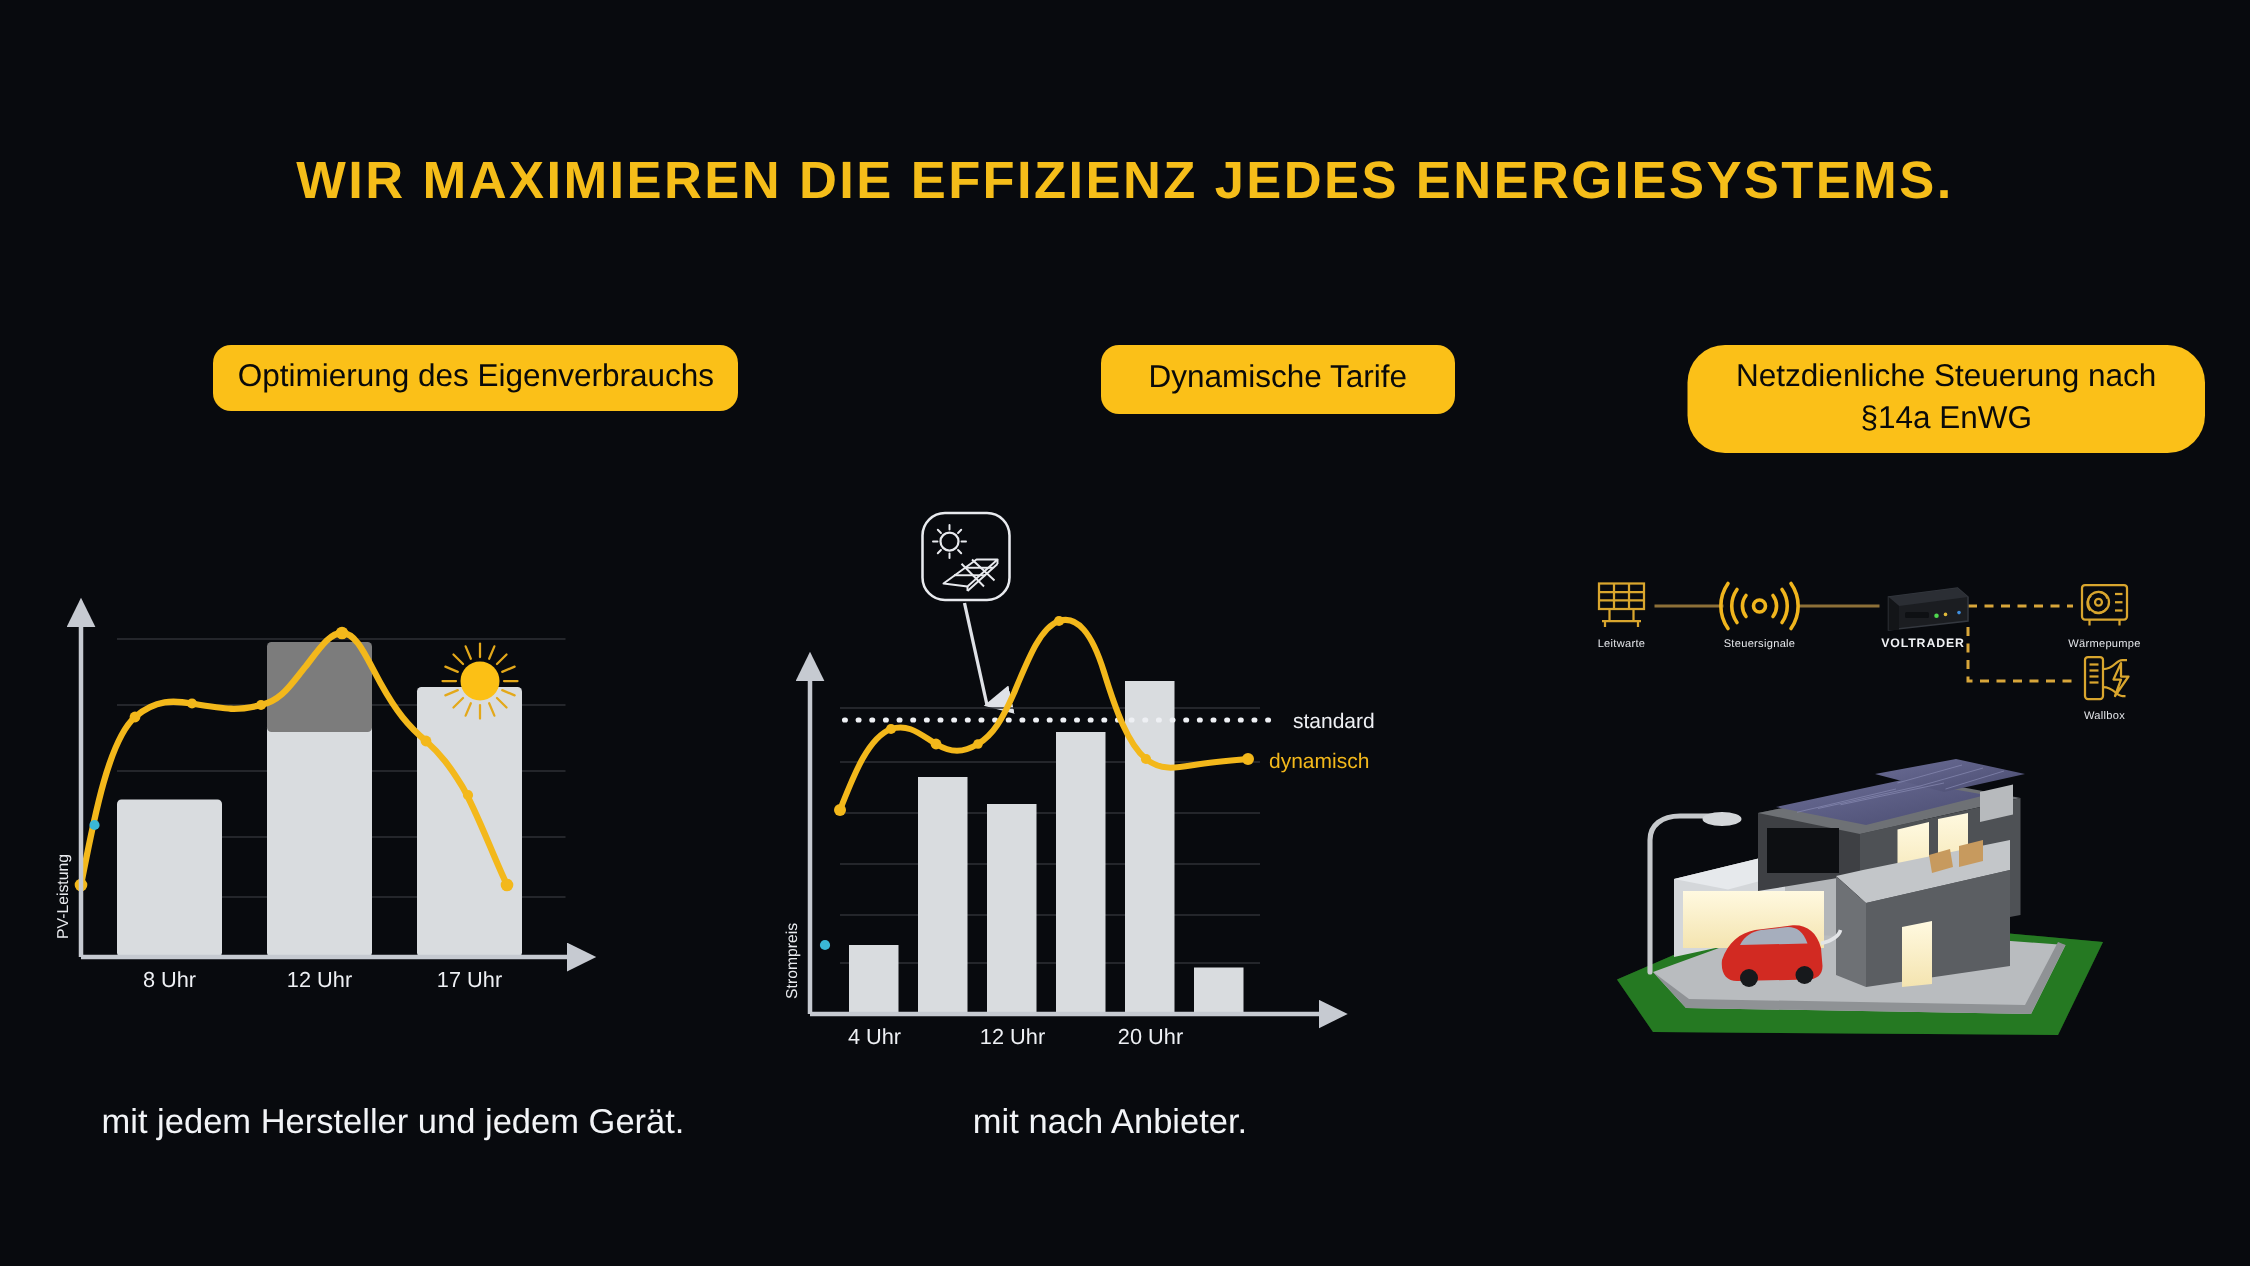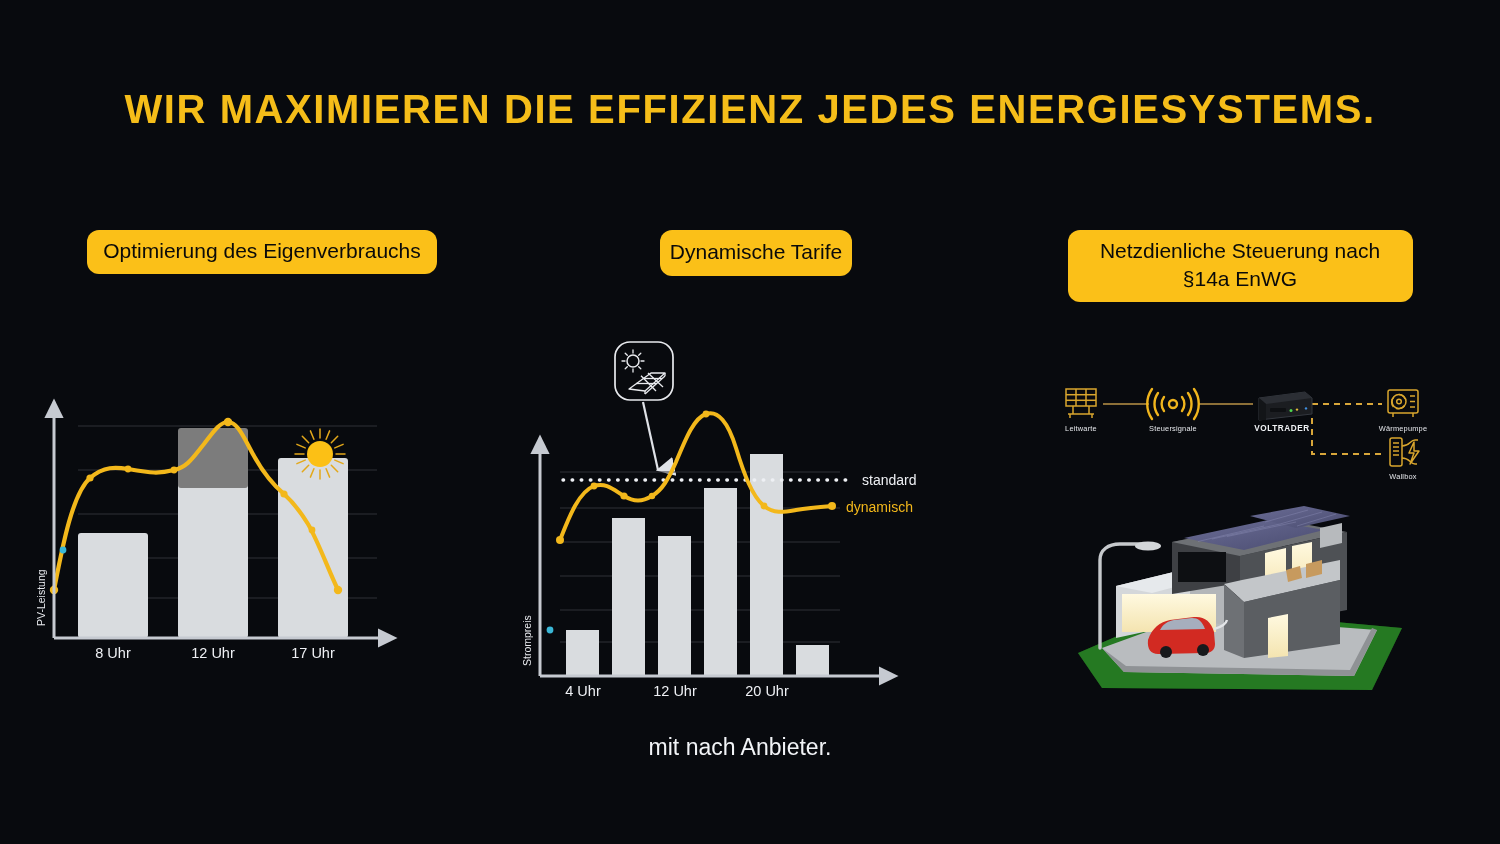--- a/index.html
+++ b/index.html
@@ -6,49 +6,49 @@
   html, body {
     width: 1500px; height: 844px;
     background: #080a0e;
     font-family: "Liberation Sans", sans-serif;
     overflow: hidden;
   }
   .stage { position: relative; width: 1500px; height: 844px; background: #080a0e; }
 
   
   .title {
-    position: absolute; left: 0; top: 87px; width: 1500px;
+    position: absolute; left: 0; top: 101px; width: 1500px;
     text-align: center;
     color: #f5bd19;
-    font-size: 40px;
+    font-size: 35px;
     font-weight: 700;
     letter-spacing: 1.6px;
   }
 
   
   .col { position: absolute; top: 230px; width: 460px; height: 600px; }
   .col-1 { left: 32px; }
   .col-2 { left: 510px; }
   .col-3 { left: 1010px; }
 
   
-  .badge-wrap { width: 100%; display: flex; justify-content: center; }
+  .badge-wrap { width: 100%; display: flex; justify-content: flex-end; }
   .badge {
     background: #fbc018;
     color: #0a0a0a;
     border-radius: 12px;
     padding: 7px 16px 9px;
     font-size: 21px;
     line-height: 1.34;
     text-align: center;
     font-weight: 400;
     max-width: 360px;
   }
-  .badge-2 { padding: 8px 10px 10px; margin-left: 32px; }
-  .badge-3 { max-width: 345px; }
+  .badge-2 { padding: 8px 32px 10px; margin-left: 32px; }
+  .badge-3 { max-width: 345px; border-radius: 25px; }
 
   
   .chart { position: absolute; left: 0; width: 460px; }
   .chart svg { display: block; overflow: visible; }
 
   .axis-title {
     fill: #e8eaee;
     font-size: 10.5px;
     font-family: "Liberation Sans", sans-serif;
   }
@@ -178,20 +178,21 @@
         <circle cx="31" cy="216" r="3.4" fill="#3ab7d6"></circle>
 
         <text class="axis-title" transform="translate(13,292) rotate(-90)">PV-Leistung</text>
 
         <text class="tick-label" x="81" y="324">8 Uhr</text>
         <text class="tick-label" x="181" y="324">12 Uhr</text>
         <text class="tick-label" x="281" y="324">17 Uhr</text>
       </svg>
     </div>
 
+    <div class="caption" style="top:500px">mit jedem Hersteller und jedem Gerät.</div>
   </div>
 
   <div class="col col-2">
     <div class="badge-wrap">
       <div class="badge badge-2">Dynamische Tarife</div>
     </div>
 
     <div class="chart" style="top:100px">
       <svg width="460" height="350" viewBox="0 0 460 350">
         <defs>

